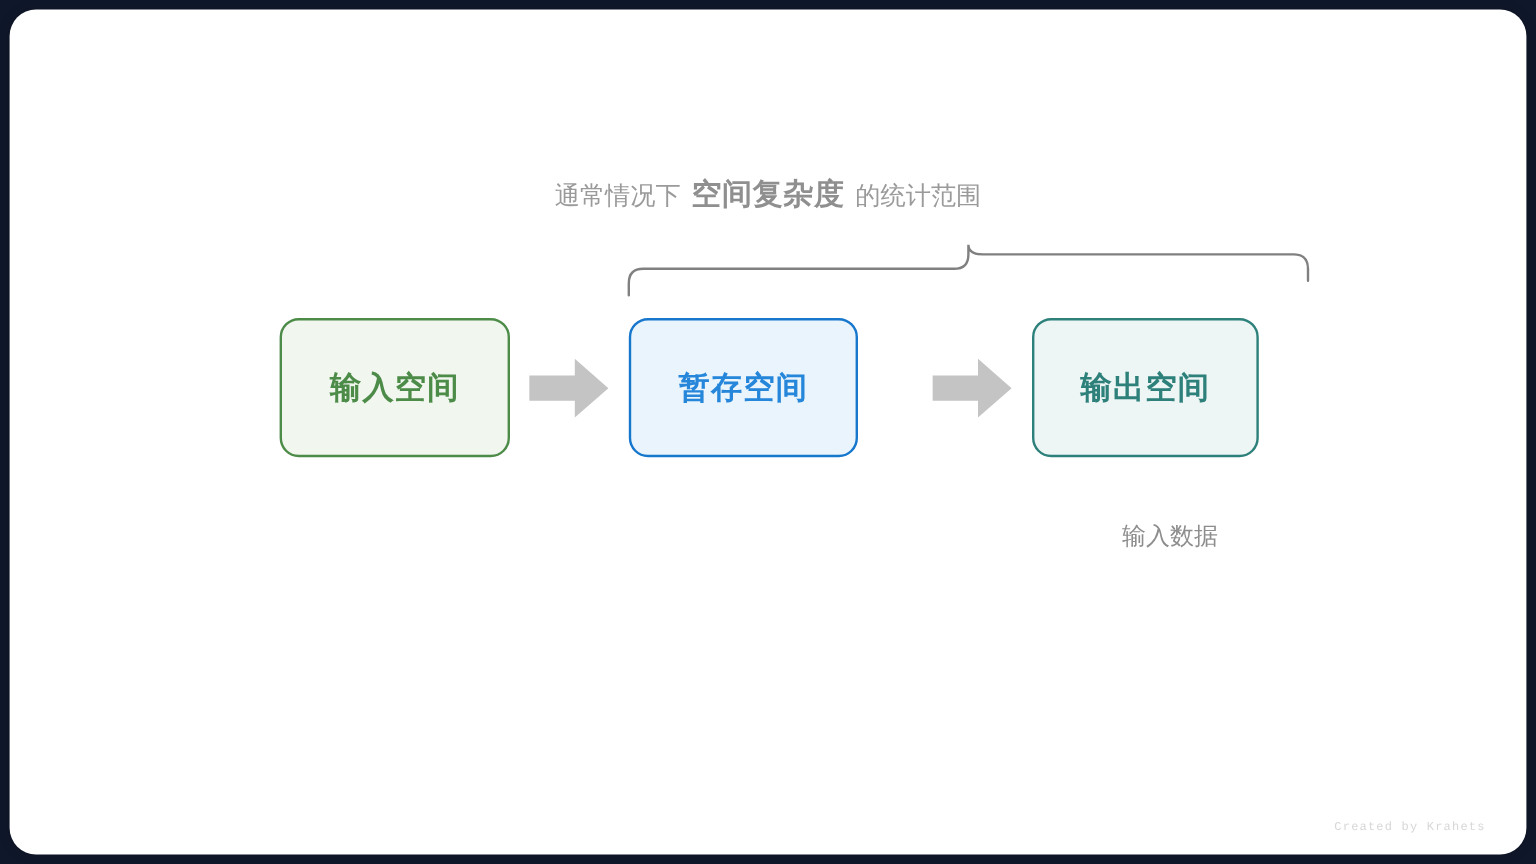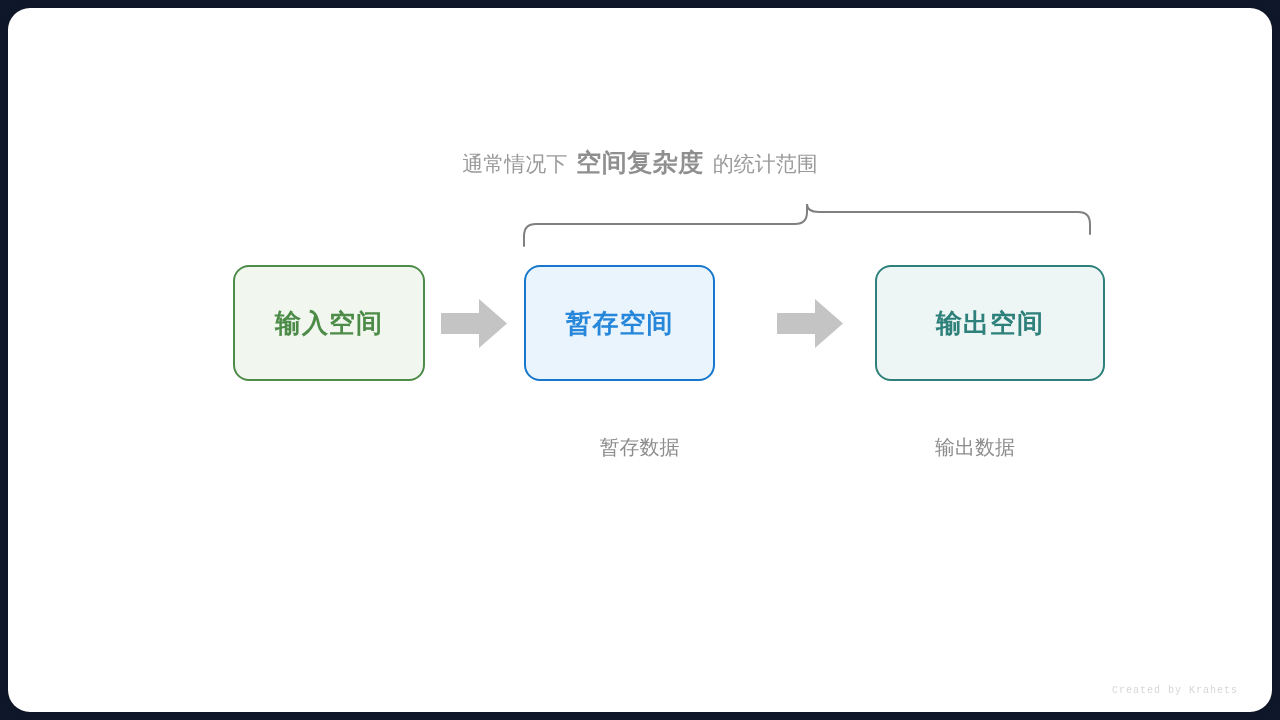--- a/index.html
+++ b/index.html
@@ -70,21 +70,21 @@
   }
   .node .node-label {
     font-size: 26px;
     font-weight: bold;
     letter-spacing: 1px;
   }
   #node-input  { left: 189px; width: 192px; border-color: #4d8c48; background: #f1f7ef; margin-left: 44px; }
   #node-input  .node-label { color: #4d8c48; }
   #node-temp   { left: 524px; width: 191px; border-color: #1677cc; background: #e9f4fc; }
   #node-temp   .node-label { color: #2586da; }
-  #node-output { left: 860px; width: 230px; border-color: #2e807b; background: #edf6f4; margin-left: 15px; }
+  #node-output { left: 860px; width: 189px; border-color: #2e807b; background: #edf6f4; }
   #node-output .node-label { color: #2e807b; }
 
   
   .arrow {
     position: absolute;
     top: 299px;
   }
   #arrow-1 { left: 441px; }
   #arrow-2 { left: 777px; }
 
@@ -152,21 +152,20 @@
   </div>
 
   <div class="arrow" id="arrow-2">
     <svg width="66" height="49" viewBox="0 0 66 49" xmlns="http://www.w3.org/2000/svg">
       <polygon points="0,14 38,14 38,0 66,24.5 38,49 38,35 0,35" fill="#c4c4c4"></polygon>
     </svg>
   </div>
 
 
   <div class="caption-col" id="caption-temp">
-    <span class="caption-line">暂存数据</span>
   </div>
 
   <div class="caption-col" id="caption-output">
-    <span class="caption-line">输出数据</span>
+    <span class="caption-line">输入数据</span>
   </div>
 
   <div id="watermark">Created by Krahets</div>
 </div>
 
 </body></html>

